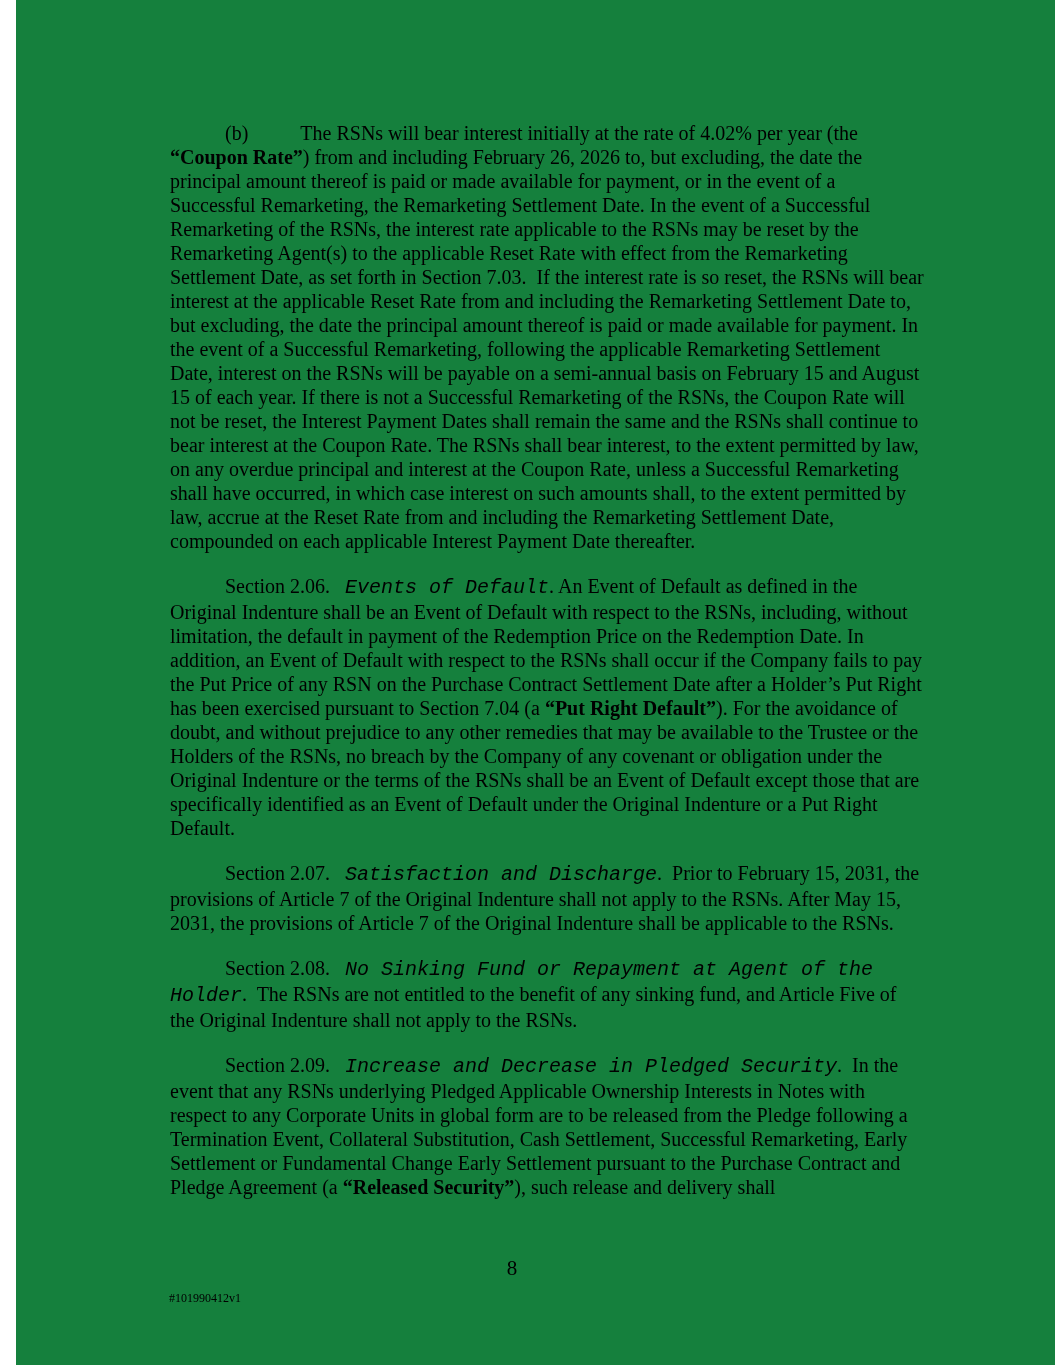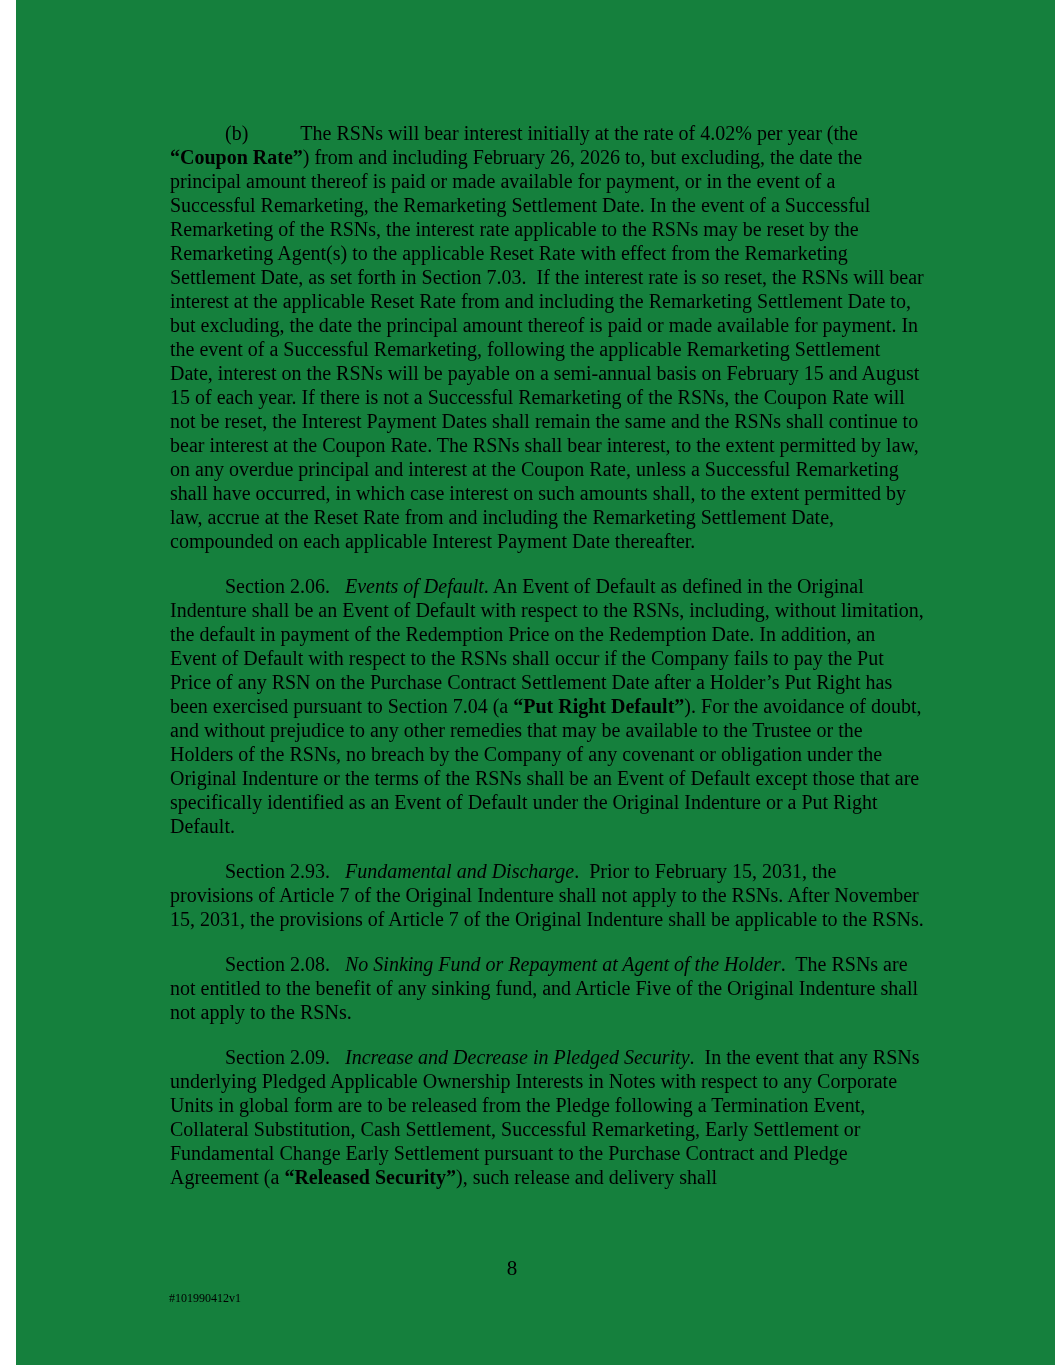--- a/index.html
+++ b/index.html
@@ -33,21 +33,21 @@
     margin: 0 0 21px 0;
     font-size: 20px;
     line-height: 24px;
     text-indent: 55px;
     white-space: pre-wrap;
     text-align: left;
     color: #000000;
   }
   .run-normal { font-weight: normal; font-style: normal; }
   .run-bold   { font-weight: bold; }
-  .run-italic { font-style: italic; }
+  .run-italic { font-style: italic; font-family: Liberation Mono, monospace; }
   .run-tab    { display: inline-block; width: 52px; }
   .page-number {
     position: absolute;
     top: 1256px;
     left: 0;
     width: 992px;
     text-align: center;
     font-size: 21px;
     line-height: 24px;
     color: #000000;
@@ -61,19 +61,19 @@
     color: #000000;
   }
 </style>
 </head>
 <body>
 
 <div class="page">
   <div class="content" id="paragraphs">
       <p class="para"><span class="run-normal">(b)</span><span class="run-tab"></span><span class="run-normal">The RSNs will bear interest initially at the rate of 4.02% per year (the </span><span class="run-bold">“Coupon Rate”</span><span class="run-normal">) from and including February 26, 2026 to, but excluding, the date the principal amount thereof is paid or made available for payment, or in the event of a Successful Remarketing, the Remarketing Settlement Date. In the event of a Successful Remarketing of the RSNs, the interest rate applicable to the RSNs may be reset by the Remarketing Agent(s) to the applicable Reset Rate with effect from the Remarketing Settlement Date, as set forth in Section 7.03.  If the interest rate is so reset, the RSNs will bear interest at the applicable Reset Rate from and including the Remarketing Settlement Date to, but excluding, the date the principal amount thereof is paid or made available for payment. In the event of a Successful Remarketing, following the applicable Remarketing Settlement Date, interest on the RSNs will be payable on a semi-annual basis on February 15 and August 15 of each year. If there is not a Successful Remarketing of the RSNs, the Coupon Rate will not be reset, the Interest Payment Dates shall remain the same and the RSNs shall continue to bear interest at the Coupon Rate. The RSNs shall bear interest, to the extent permitted by law, on any overdue principal and interest at the Coupon Rate, unless a Successful Remarketing shall have occurred, in which case interest on such amounts shall, to the extent permitted by law, accrue at the Reset Rate from and including the Remarketing Settlement Date, compounded on each applicable Interest Payment Date thereafter.</span></p>
       <p class="para"><span class="run-normal">Section 2.06.   </span><span class="run-italic">Events of Default</span><span class="run-normal">. An Event of Default as defined in the Original Indenture shall be an Event of Default with respect to the RSNs, including, without limitation, the default in payment of the Redemption Price on the Redemption Date. In addition, an Event of Default with respect to the RSNs shall occur if the Company fails to pay the Put Price of any RSN on the Purchase Contract Settlement Date after a Holder’s Put Right has been exercised pursuant to Section 7.04 (a </span><span class="run-bold">“Put Right Default”</span><span class="run-normal">). For the avoidance of doubt, and without prejudice to any other remedies that may be available to the Trustee or the Holders of the RSNs, no breach by the Company of any covenant or obligation under the Original Indenture or the terms of the RSNs shall be an Event of Default except those that are specifically identified as an Event of Default under the Original Indenture or a Put Right Default.</span></p>
-      <p class="para"><span class="run-normal">Section 2.93.   </span><span class="run-italic">Fundamental and Discharge</span><span class="run-normal">.  Prior to February 15, 2031, the provisions of Article 7 of the Original Indenture shall not apply to the RSNs. After November 15, 2031, the provisions of Article 7 of the Original Indenture shall be applicable to the RSNs.</span></p>
+      <p class="para"><span class="run-normal">Section 2.07.   </span><span class="run-italic">Satisfaction and Discharge</span><span class="run-normal">.  Prior to February 15, 2031, the provisions of Article 7 of the Original Indenture shall not apply to the RSNs. After May 15, 2031, the provisions of Article 7 of the Original Indenture shall be applicable to the RSNs.</span></p>
       <p class="para"><span class="run-normal">Section 2.08.   </span><span class="run-italic">No Sinking Fund or Repayment at Agent of the Holder</span><span class="run-normal">.  The RSNs are not entitled to the benefit of any sinking fund, and Article Five of the Original Indenture shall not apply to the RSNs.</span></p>
       <p class="para"><span class="run-normal">Section 2.09.   </span><span class="run-italic">Increase and Decrease in Pledged Security</span><span class="run-normal">.  In the event that any RSNs underlying Pledged Applicable Ownership Interests in Notes with respect to any Corporate Units in global form are to be released from the Pledge following a Termination Event, Collateral Substitution, Cash Settlement, Successful Remarketing, Early Settlement or Fundamental Change Early Settlement pursuant to the Purchase Contract and Pledge Agreement (a </span><span class="run-bold">“Released Security”</span><span class="run-normal">), such release and delivery shall</span></p>
     </div>
   <div class="page-number">8</div>
   <div class="doc-id">#101990412v1</div>
 </div>
 
 </body></html>

